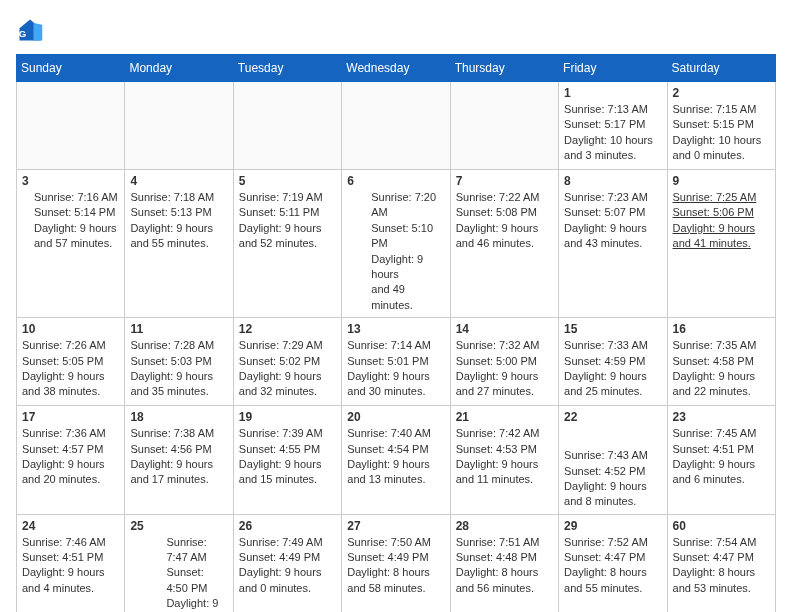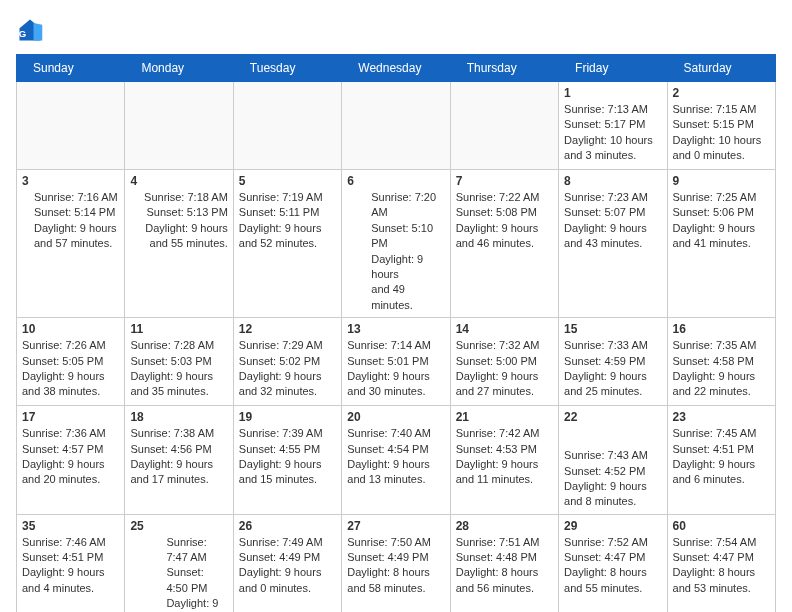--- a/index.html
+++ b/index.html
@@ -57,21 +57,21 @@
       flex: 1;
       border: 1px solid #ccc;
       border-collapse: collapse;
       width: 100%;
       table-layout: fixed;
     }
     .calendar th {
       background-color: #1565c0;
       color: #fff;
       font-size: 12px;
-      padding: 6px 16px;
+      padding: 6px 4px;
       text-align: left;
       border: 1px solid #1565c0;
       font-weight: normal;
     }
     .calendar td {
       border: 1px solid #ccc;
       vertical-align: top;
       padding: 4px 5px;
       font-size: 10px;
       color: #333;
@@ -153,21 +153,21 @@
         <tr>
           <td>
             <span class="day-num">3</span>
             <div class="day-info" style="white-space: pre-line; margin-left: 12px;">Sunrise: 7:16 AM
 Sunset: 5:14 PM
 Daylight: 9 hours
 and 57 minutes.</div>
           </td>
           <td>
             <span class="day-num">4</span>
-            <div class="day-info" style="white-space: pre-line; text-align: right;">Sunrise: 7:18 AM
+            <div class="day-info" style="white-space: pre-line;">Sunrise: 7:18 AM
 Sunset: 5:13 PM
 Daylight: 9 hours
 and 55 minutes.</div>
           </td>
           <td>
             <span class="day-num">5</span>
             <div class="day-info" style="white-space: pre-line;">Sunrise: 7:19 AM
 Sunset: 5:11 PM
 Daylight: 9 hours
 and 52 minutes.</div>
@@ -188,21 +188,21 @@
           </td>
           <td>
             <span class="day-num">8</span>
             <div class="day-info" style="white-space: pre-line;">Sunrise: 7:23 AM
 Sunset: 5:07 PM
 Daylight: 9 hours
 and 43 minutes.</div>
           </td>
           <td>
             <span class="day-num">9</span>
-            <div class="day-info" style="white-space: pre-line;">Sunrise: 7:25 AM
+            <div class="day-info" style="white-space: pre-line; text-decoration: underline;">Sunrise: 7:25 AM
 Sunset: 5:06 PM
 Daylight: 9 hours
 and 41 minutes.</div>
           </td>
         </tr>
         <tr>
           <td>
             <span class="day-num">10</span>
             <div class="day-info" style="white-space: pre-line;">Sunrise: 7:26 AM
 Sunset: 5:05 PM
@@ -298,21 +298,21 @@
           <td>
             <span class="day-num">23</span>
             <div class="day-info" style="white-space: pre-line;">Sunrise: 7:45 AM
 Sunset: 4:51 PM
 Daylight: 9 hours
 and 6 minutes.</div>
           </td>
         </tr>
         <tr>
           <td>
-            <span class="day-num">35</span>
+            <span class="day-num">24</span>
             <div class="day-info" style="white-space: pre-line;">Sunrise: 7:46 AM
 Sunset: 4:51 PM
 Daylight: 9 hours
 and 4 minutes.</div>
           </td>
           <td>
             <span class="day-num">25</span>
             <div class="day-info" style="white-space: pre-line; margin-left: 36px;">Sunrise: 7:47 AM
 Sunset: 4:50 PM
 Daylight: 9 hours

